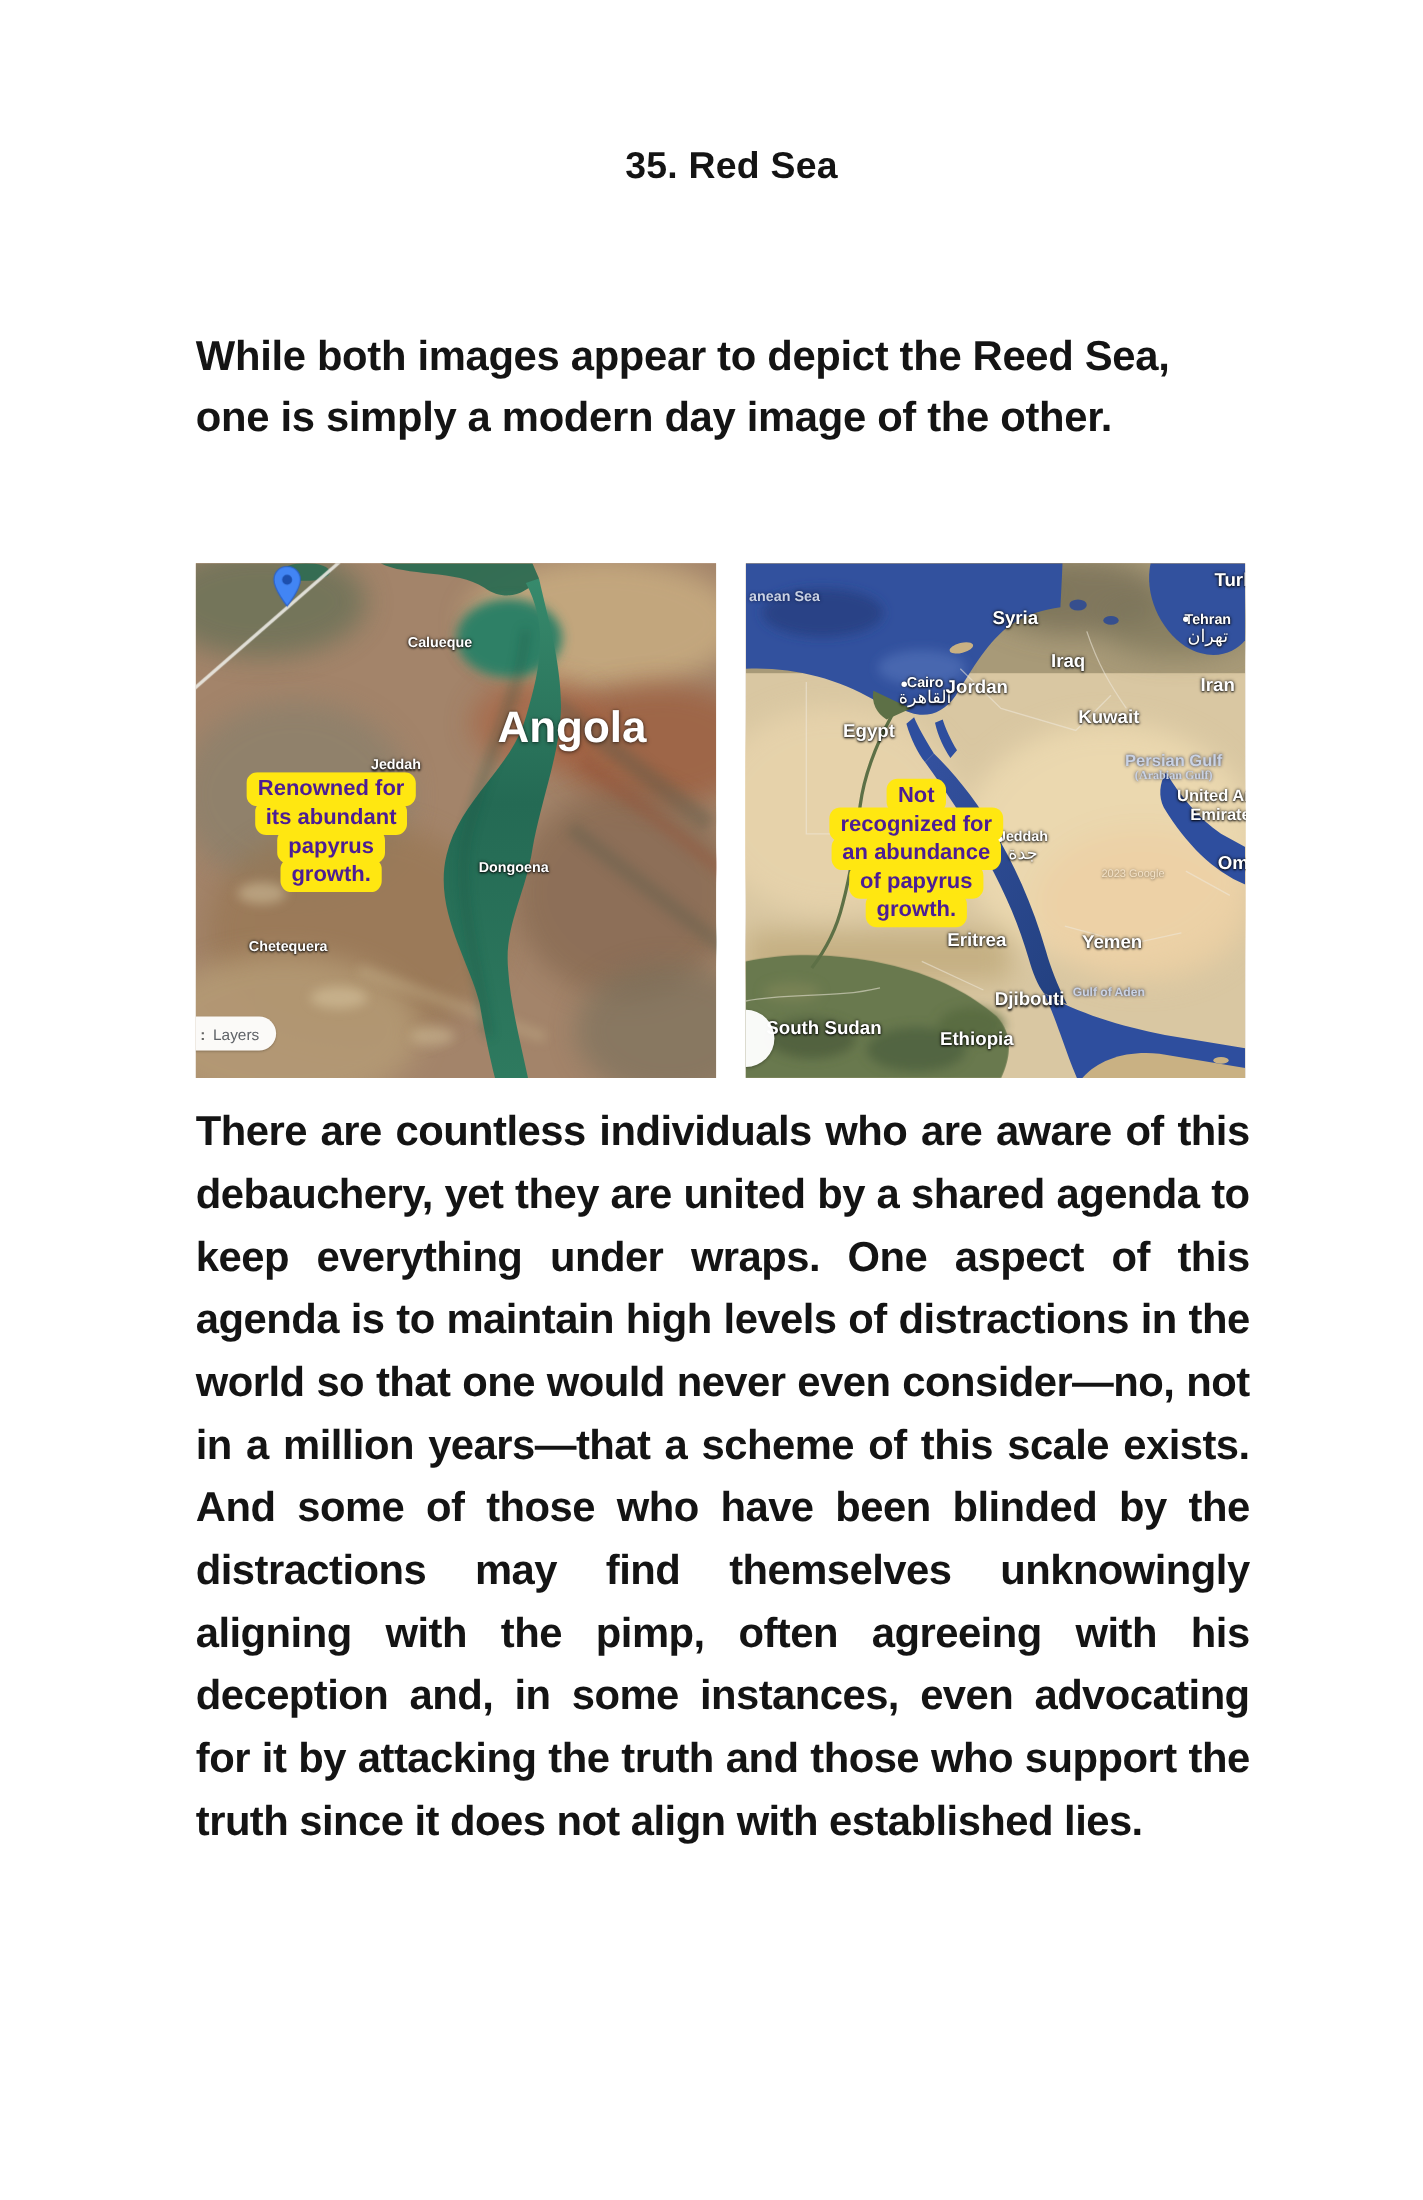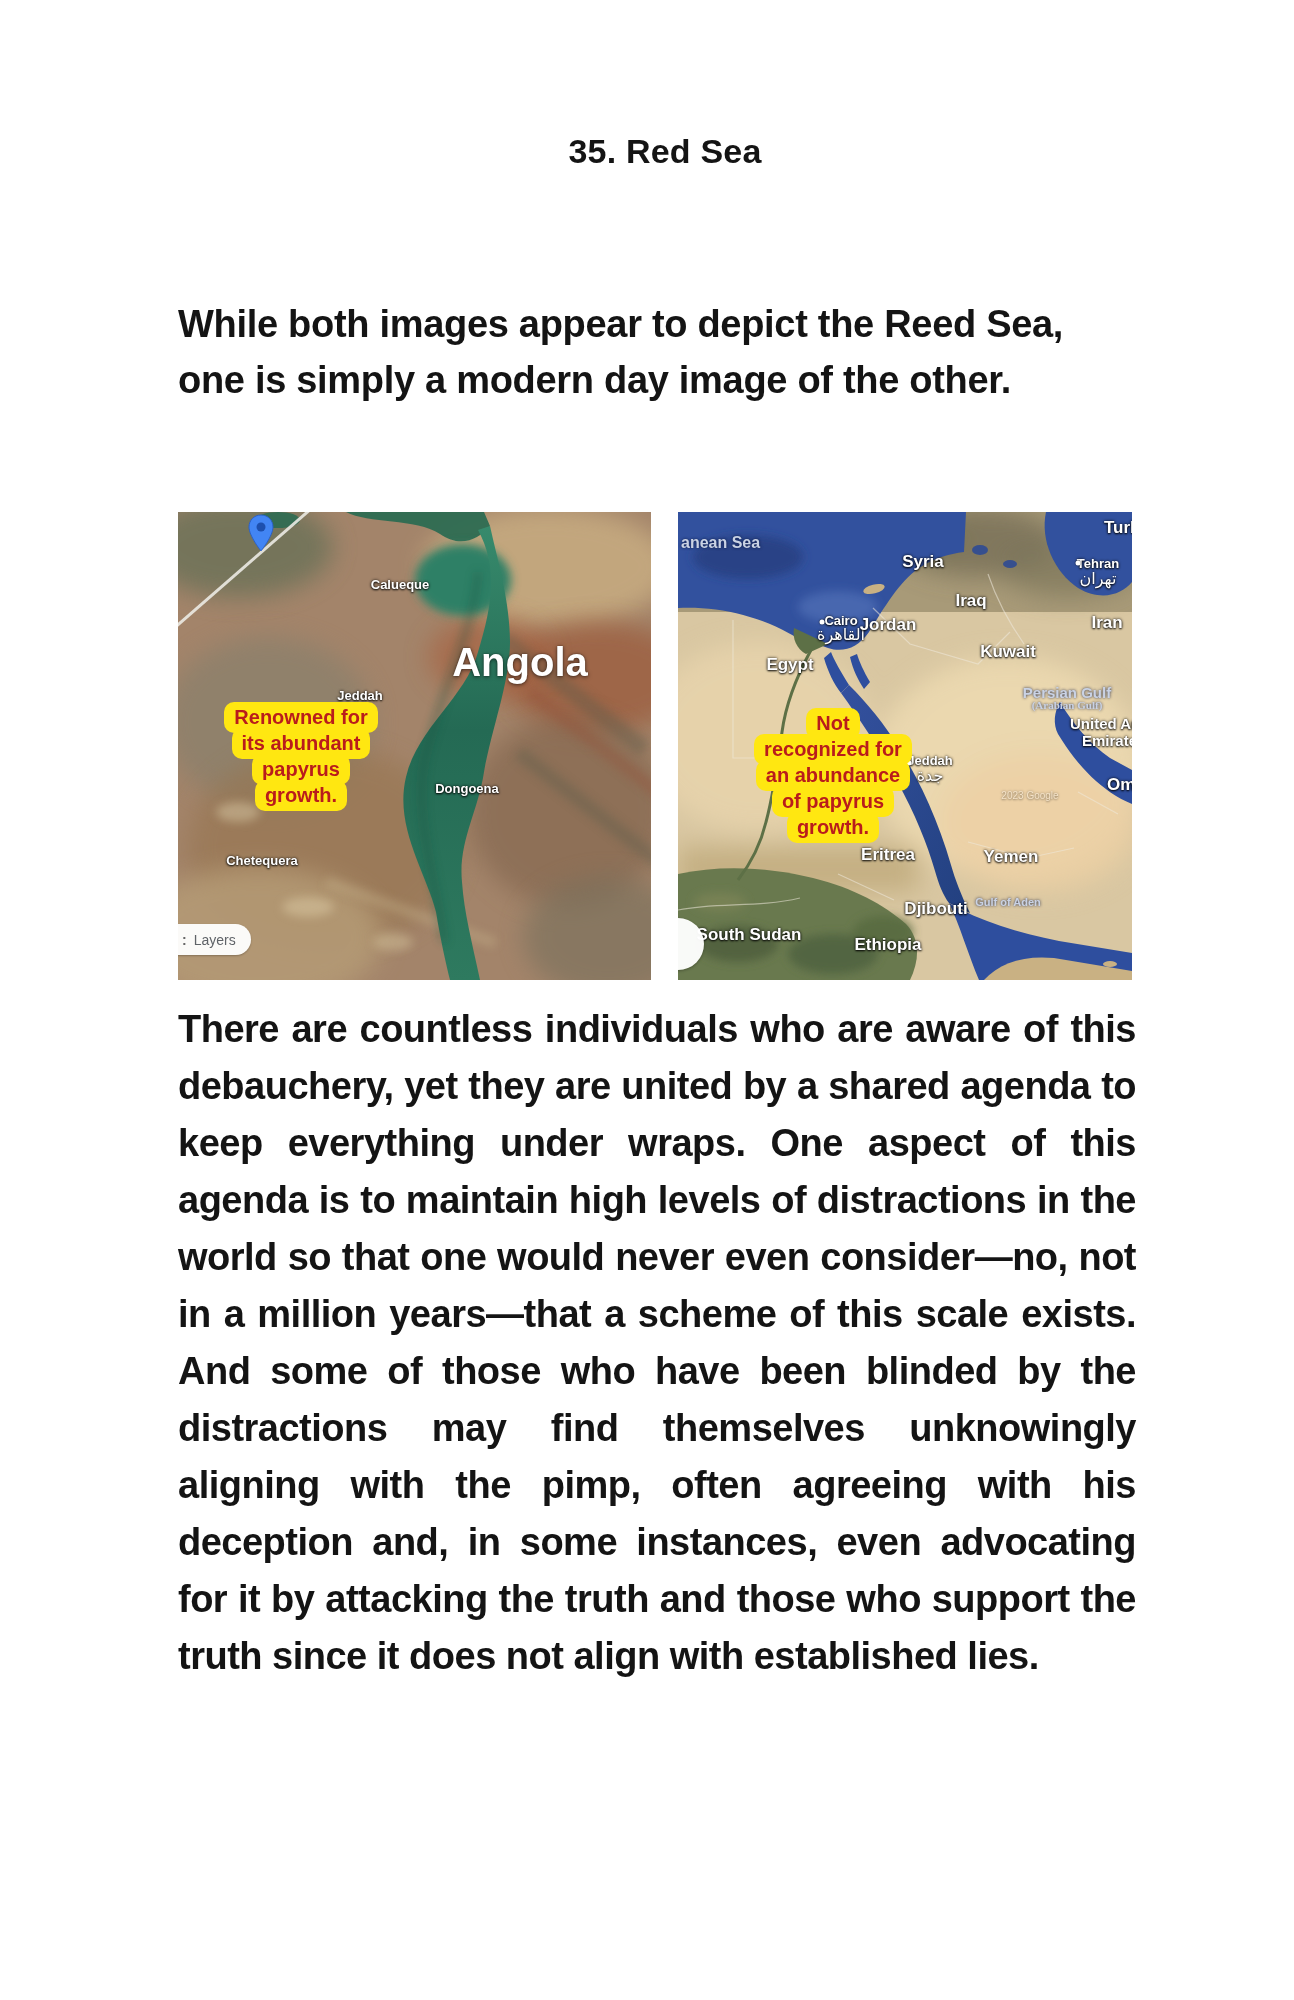--- a/index.html
+++ b/index.html
@@ -20,31 +20,31 @@
   .map{position:absolute;top:512px;height:468px;overflow:hidden;background:#b09070;}
   .map svg.terrain{position:absolute;inset:0;width:100%;height:100%;}
   .map-left{left:178px;width:473px;}
   .map-right{left:678px;width:454px;}
 
   .ml{position:absolute;color:#fff;font-weight:700;font-size:14px;white-space:nowrap;
       transform:translate(-50%,-50%);
       text-shadow:0 0 3px rgba(0,0,0,.95),0 1px 2px rgba(0,0,0,.85);}
   .ml.big{font-size:40px;text-shadow:0 1px 4px rgba(0,0,0,.55),0 0 2px rgba(0,0,0,.4);}
   .ml.country{font-size:17px;}
-  .ml.sea{color:#c9d2e4;font-size:16px;text-shadow:0 0 3px rgba(10,20,60,.9);}
+  .ml.sea{color:#c9d2e4;font-size:13px;text-shadow:0 0 3px rgba(10,20,60,.9);}
   .ml.tiny{font-size:13px;}
   .ml.edge{transform:none;}  
   .ml.ar{font-family:"DejaVu Sans",sans-serif;font-size:16px;font-weight:400;}
   .ml.watermark{opacity:.38;font-weight:400;font-size:10px;transform:translate(-50%,-50%);}
 
   .biglab{position:absolute;text-align:center;color:#fff;font-weight:700;font-size:40px;
           line-height:54px;text-shadow:0 1px 4px rgba(0,0,0,.55),0 0 2px rgba(0,0,0,.4);z-index:3;}
 
   .callout{position:absolute;display:flex;flex-direction:column;align-items:center;z-index:4;}
-  .callout span{background:#ffe711;color:#b91c1c;font-weight:700;font-size:20px;line-height:24px;
+  .callout span{background:#ffe711;color:#4c1d95;font-weight:700;font-size:20px;line-height:24px;
                 padding:3px 10px 4px;border-radius:10px;margin-top:-5px;white-space:nowrap;}
   .callout span:first-child{margin-top:0;}
 
   .layers-pill{position:absolute;left:-16px;top:412px;height:31px;display:flex;align-items:center;
                background:rgba(255,255,255,.95);border-radius:17px;padding:0 15px 0 20px;
                color:#5f6368;font-size:14px;font-weight:400;z-index:4;box-shadow:0 1px 2px rgba(0,0,0,.25);}
   .layers-pill .frag{margin-right:7px;color:#666;font-weight:700;}
 
   .pin{position:absolute;left:70px;top:2px;z-index:4;}
   .ctl-circle{position:absolute;left:-26px;top:406px;width:52px;height:52px;border-radius:50%;

